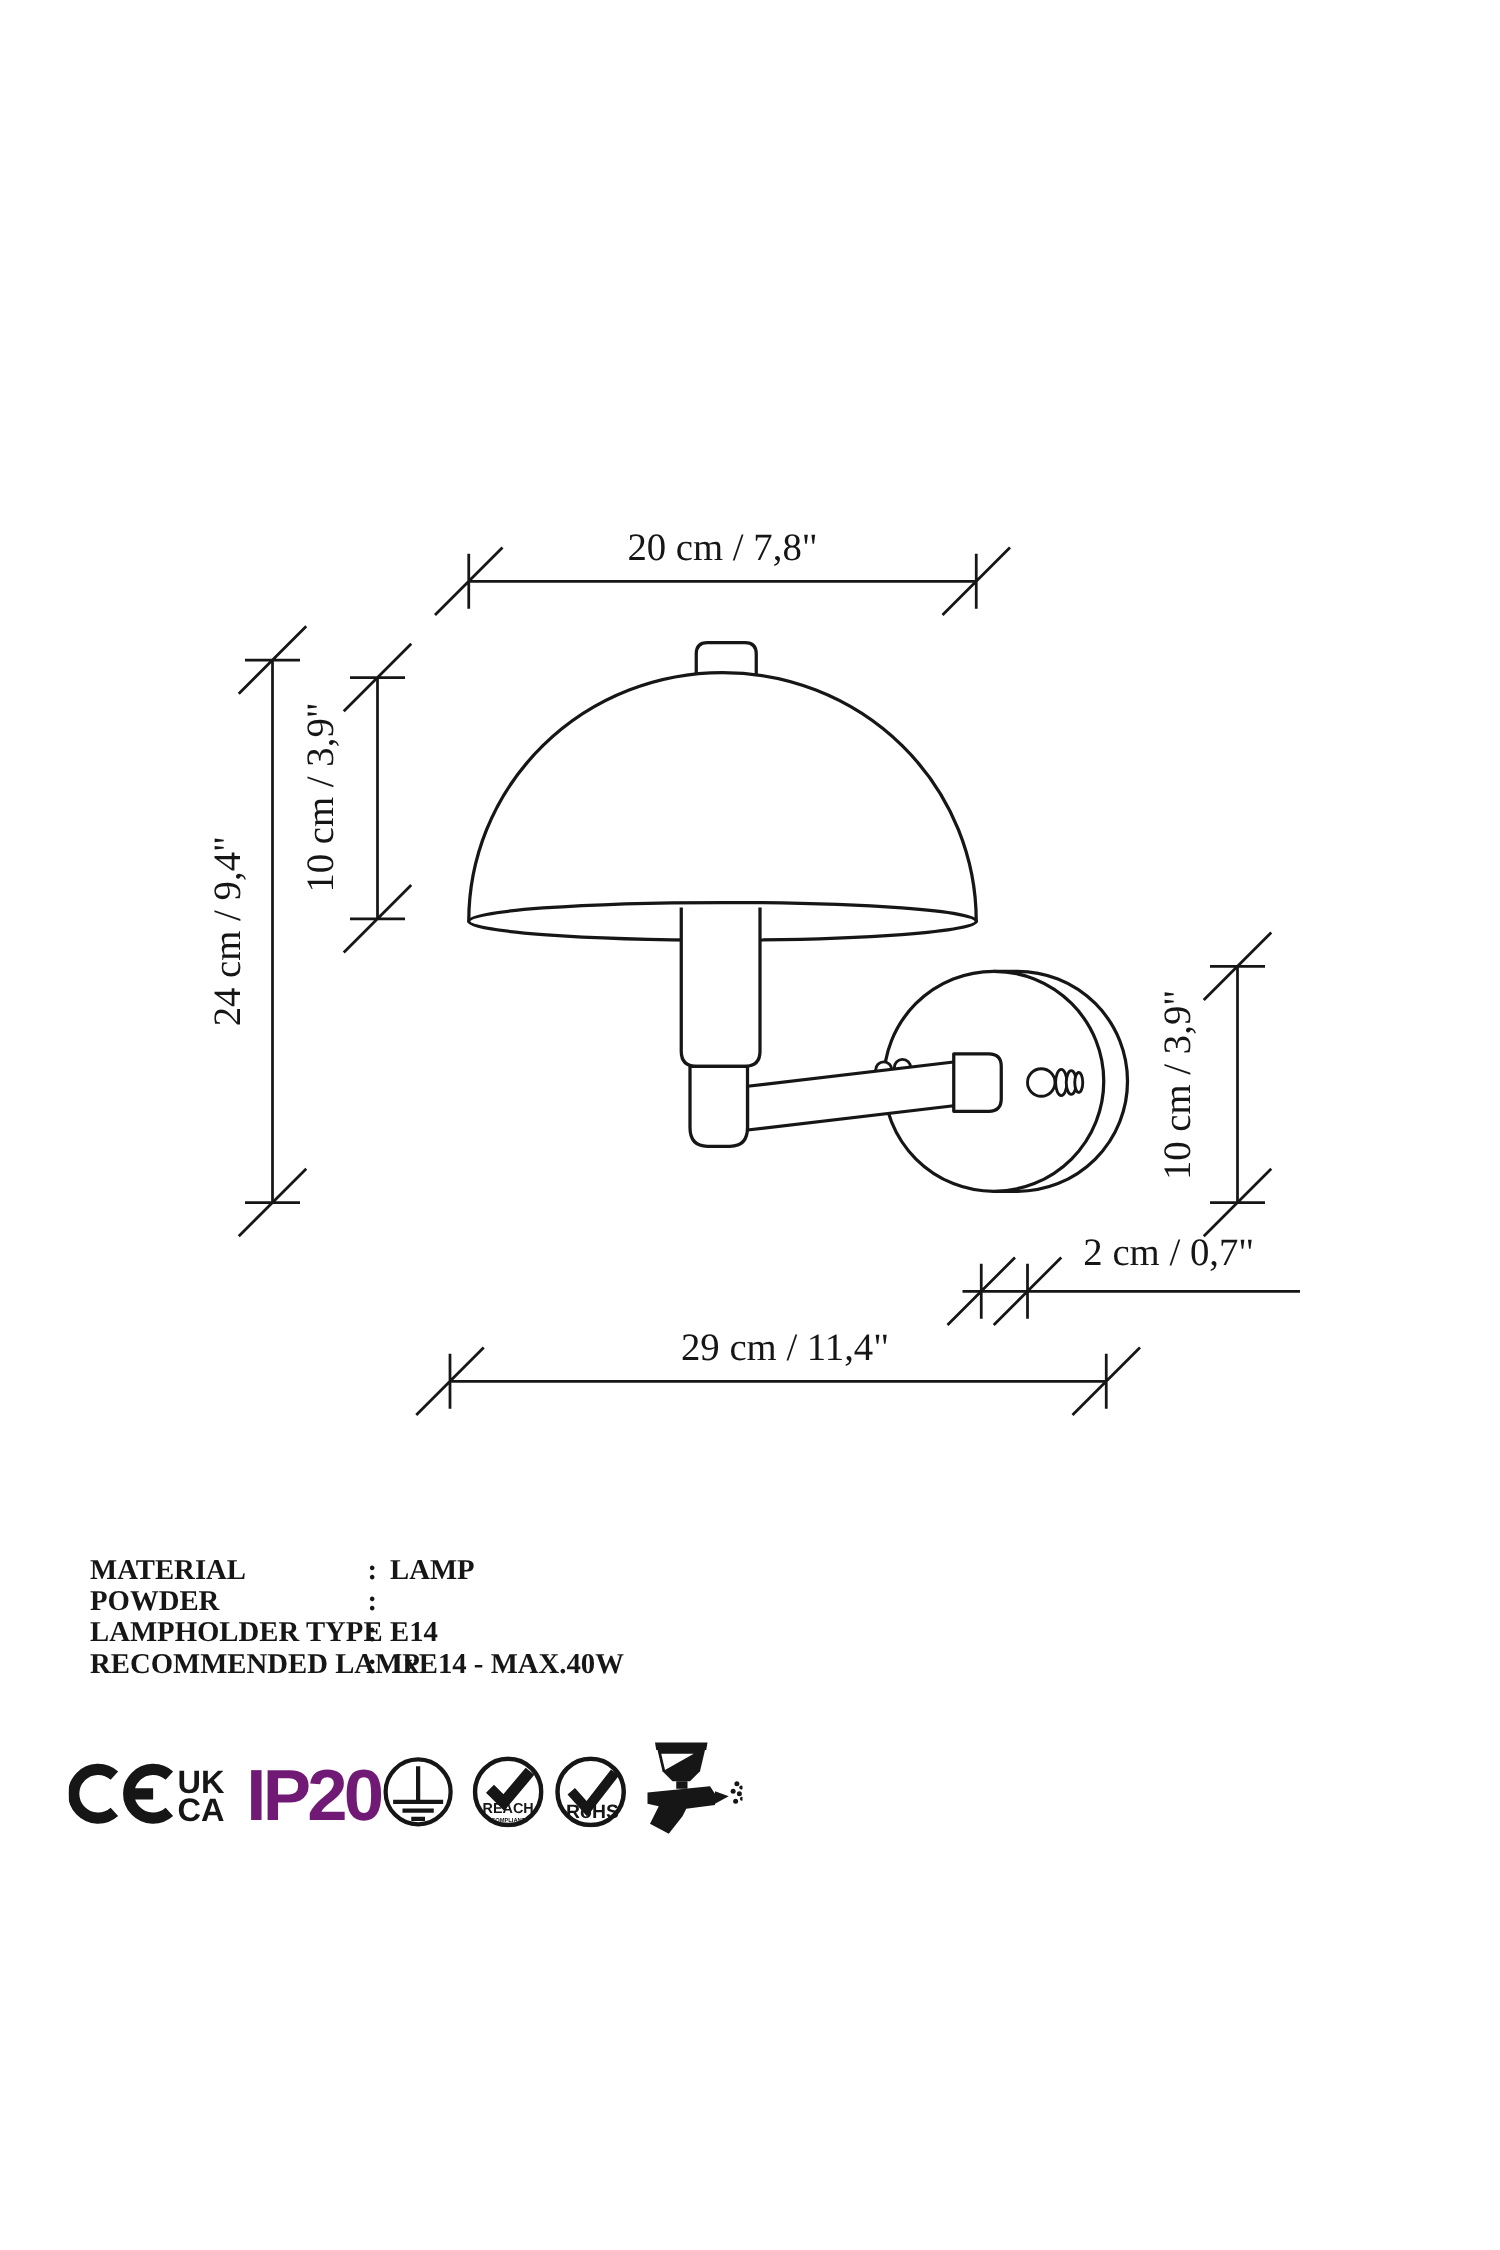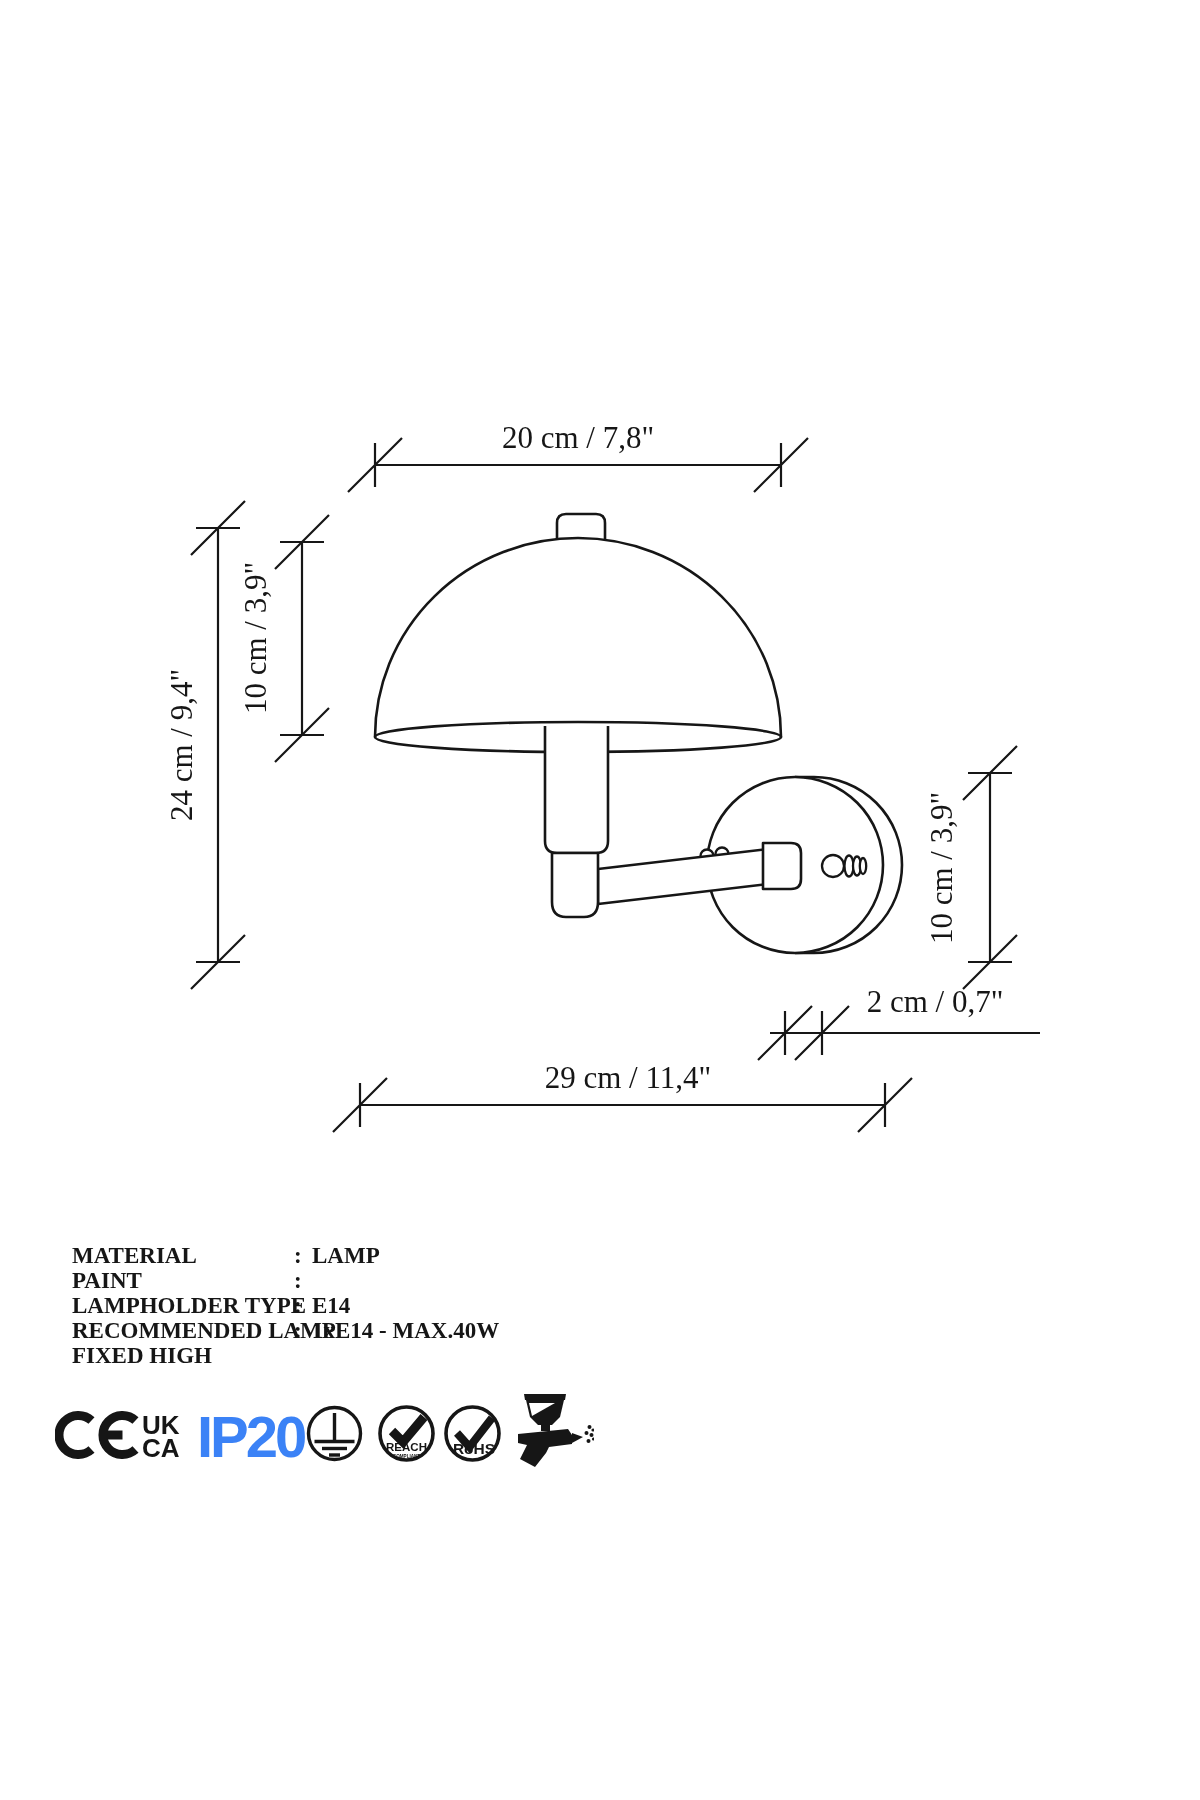--- a/index.html
+++ b/index.html
@@ -13,21 +13,21 @@
   .specs{position:absolute;left:48px;top:1243px;font-weight:bold;font-size:23px;line-height:25px;
          font-family:"Liberation Serif",serif;margin-left:24px;}
   .spec-row{display:flex;white-space:nowrap;}
   .spec-label{width:222px;flex:0 0 222px;}
   .spec-sep{width:18px;flex:0 0 18px;}
   .badges{position:absolute;left:0;top:0;width:1200px;height:1800px;pointer-events:none;}
   .badge{position:absolute;}
   .ukca{font-family:"Liberation Sans",sans-serif;font-weight:bold;font-size:26px;line-height:23px;
         letter-spacing:0px;color:#161616;}
   .ip{font-family:"Liberation Sans",sans-serif;font-weight:bold;font-size:58px;line-height:1;
-      letter-spacing:-3px;color:#3b82f6;}
+      letter-spacing:-3px;color:#701a75;}
   .badgesvg text{font-family:"Liberation Sans",sans-serif;fill:#161616;}
 </style>
 </head>
 <body>
 
 <div class="page">
 
   <svg class="drawing-svg" width="1200" height="1200" viewBox="0 0 1200 1200">
     <defs>
       <g id="th">
@@ -105,37 +105,32 @@
     <text class="dimtext" x="628" y="1088" text-anchor="middle">29 cm / 11,4"</text>
   </svg>
 
   <div class="specs">
     <div class="spec-row">
       <span class="spec-label">MATERIAL</span>
       <span class="spec-sep">:</span>
       <span class="spec-value">LAMP</span>
     </div>
     <div class="spec-row">
-      <span class="spec-label">PAINT</span>
+      <span class="spec-label">POWDER</span>
       <span class="spec-sep">:</span>
     </div>
     <div class="spec-row">
       <span class="spec-label">LAMPHOLDER TYPE</span>
       <span class="spec-sep">:</span>
       <span class="spec-value">E14</span>
     </div>
     <div class="spec-row">
       <span class="spec-label">RECOMMENDED LAMP</span>
       <span class="spec-sep">:</span>
       <span class="spec-value">1xE14 - MAX.40W</span>
-    </div>
-    <div class="spec-row">
-      <span class="spec-label">FIXED HIGH</span>
-      <span class="spec-sep"></span>
-      <span class="spec-value"></span>
     </div>
   </div>
 
   <div class="badges">
 
     <svg class="badge badgesvg" style="left:55px;top:1410px;" width="88" height="50" viewBox="0 0 88 50">
       <path d="M 36.5 10.5 A 19.5 19.5 0 1 0 36.5 39.5" fill="none" stroke="#161616" stroke-width="9"></path>
       <path d="M 80.5 10.5 A 19.5 19.5 0 1 0 80.5 39.5" fill="none" stroke="#161616" stroke-width="9"></path>
       <path d="M 48 25 L 67.5 25" fill="none" stroke="#161616" stroke-width="9"></path>
     </svg>

